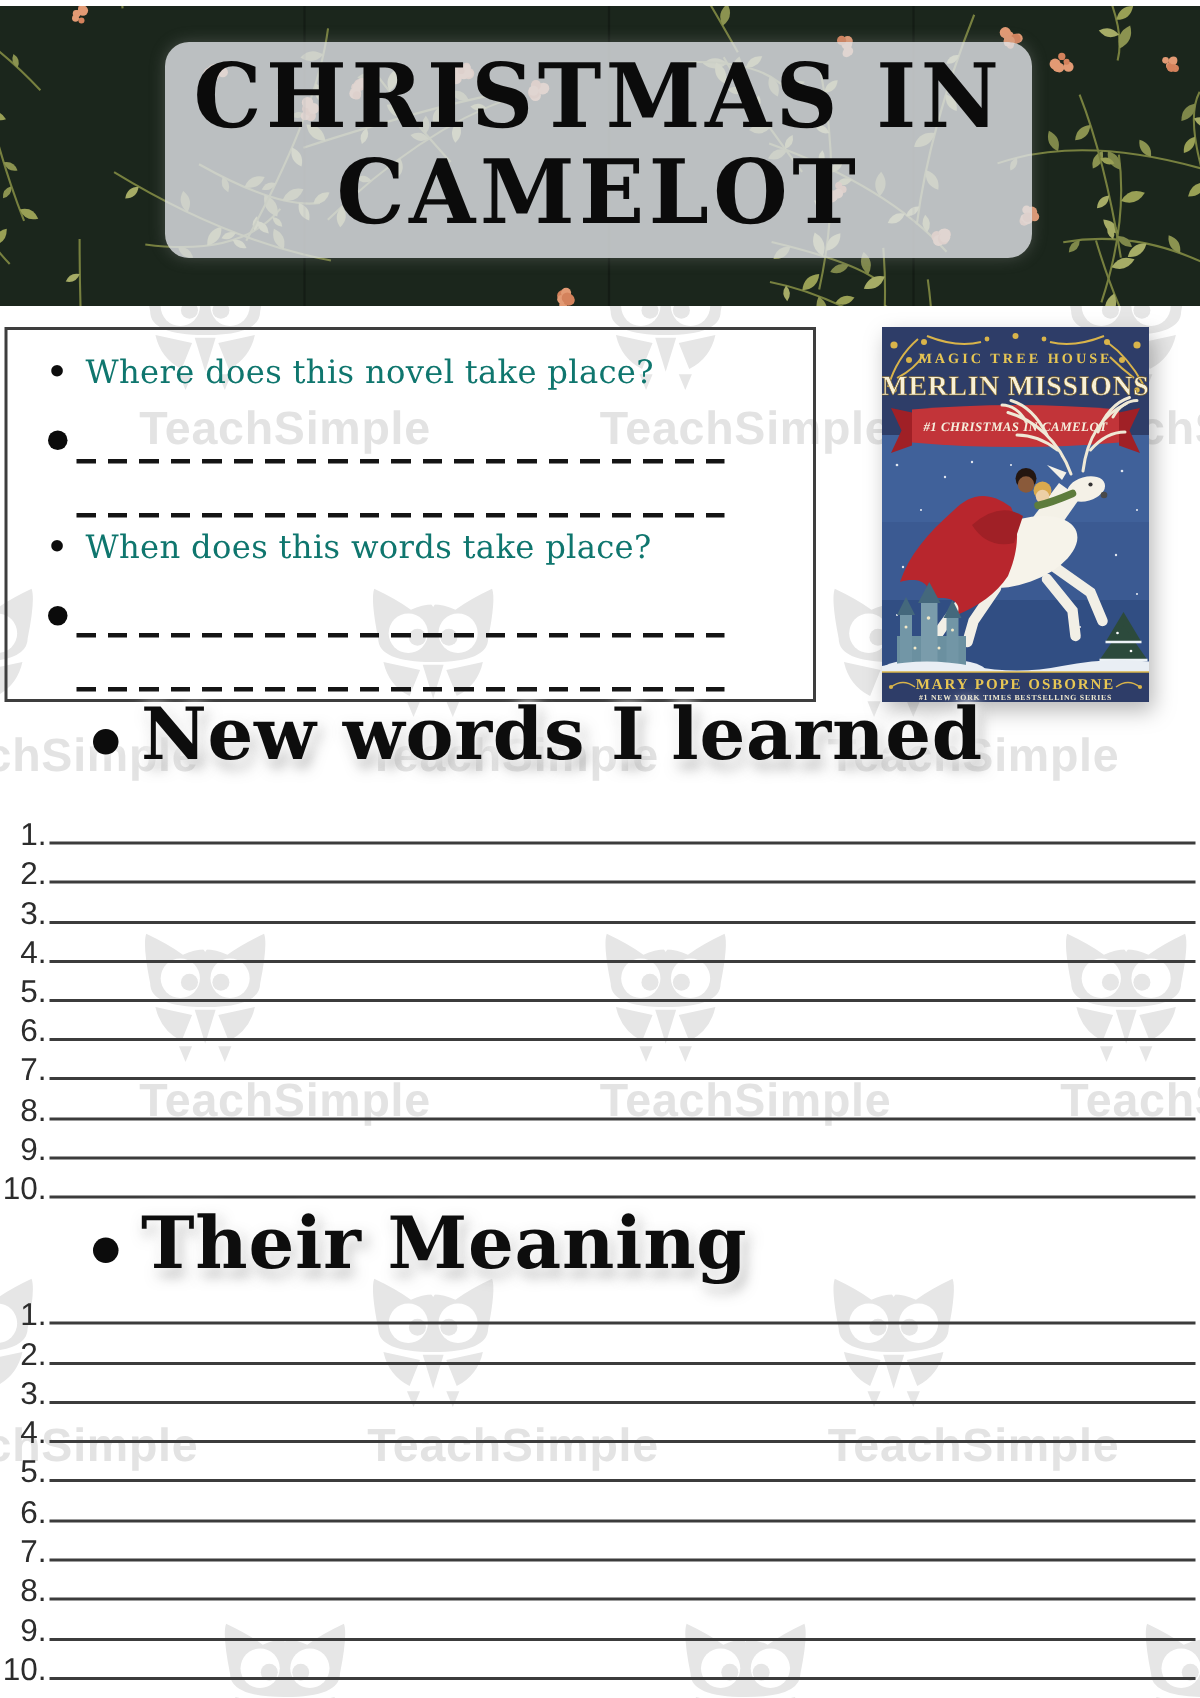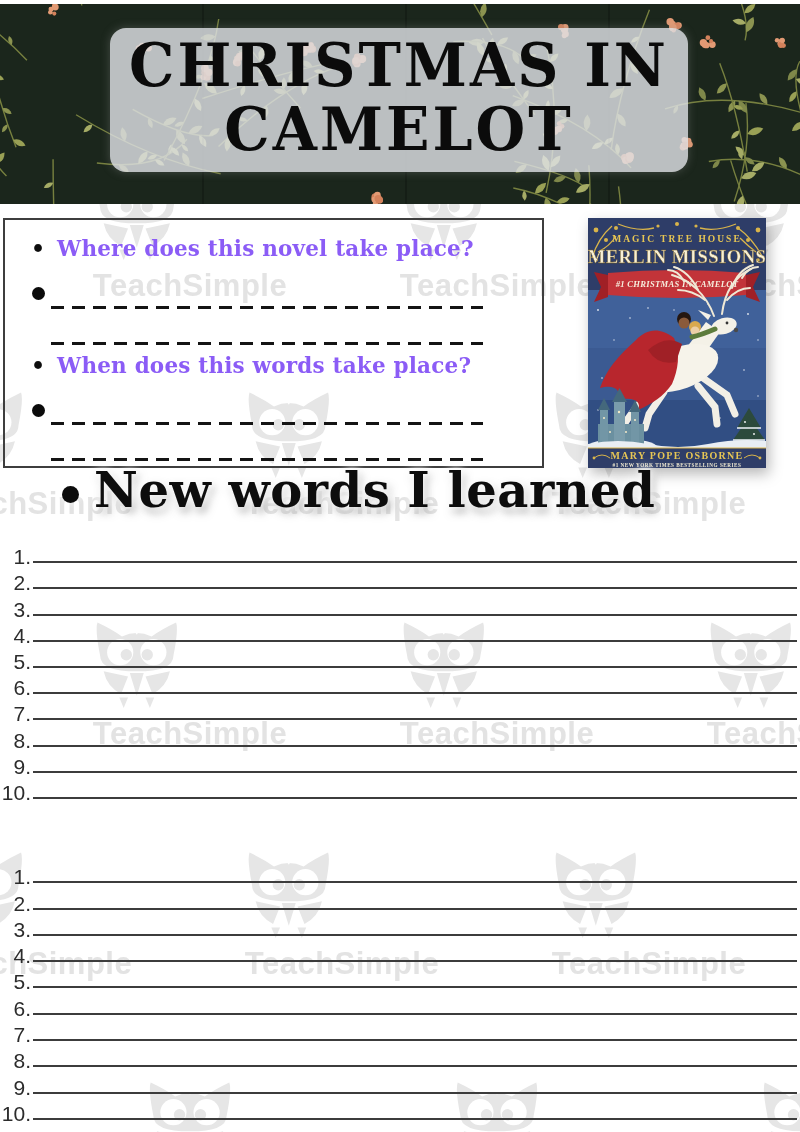--- a/index.html
+++ b/index.html
@@ -23,21 +23,21 @@
   .title-line{text-align:center;font-weight:700;font-size:57px;line-height:64px;
               letter-spacing:3px;color:#0b0b0b;font-family:"DejaVu Serif",serif;
               transform:scaleY(1.04);}
   .title-line.first{padding-top:5px;}
 
   
   .qbox{position:absolute;left:3px;top:218px;width:541px;height:250px;
         border:2px solid #3e3e3e;z-index:1;box-sizing:border-box;}
   .qrow{position:absolute;left:26px;display:flex;gap:12px;align-items:baseline;}
   .qbullet{font-size:22px;font-weight:700;color:#0d0d0d;}
-  .qtext{font-weight:700;font-size:21.5px;color:#8b5cf6;letter-spacing:.2px;}
+  .qtext{font-weight:400;font-size:21.5px;color:#0f766e;letter-spacing:.2px;}
   .dotbig{position:absolute;left:27px;width:13px;height:13px;border-radius:50%;background:#0b0b0b;}
   .dashline{position:absolute;left:46px;width:432px;height:2.6px;
             background:repeating-linear-gradient(90deg,#141414 0 13px,transparent 13px 21px);}
 
   
   .cover{position:absolute;left:588px;top:218px;width:178px;height:250px;z-index:1;
          filter:drop-shadow(3px 6px 7px rgba(0,0,0,0.28));}
 
   
   .heading{position:absolute;left:62px;z-index:1;display:flex;align-items:center;gap:15px;}
@@ -817,20 +817,24 @@
       <div class="lrow">
         <span class="lnum">9.</span>
         <div class="lline"></div>
       </div>
       <div class="lrow">
         <span class="lnum">10.</span>
         <div class="lline"></div>
       </div>
     </div>
 
+  <div class="heading" id="heading-2">
+    <span class="hdot"></span>
+    <span class="htext">Their Meaning</span>
+  </div>
   <div class="lines" id="lines-2">
       <div class="lrow">
         <span class="lnum">1.</span>
         <div class="lline"></div>
       </div>
       <div class="lrow">
         <span class="lnum">2.</span>
         <div class="lline"></div>
       </div>
       <div class="lrow">

